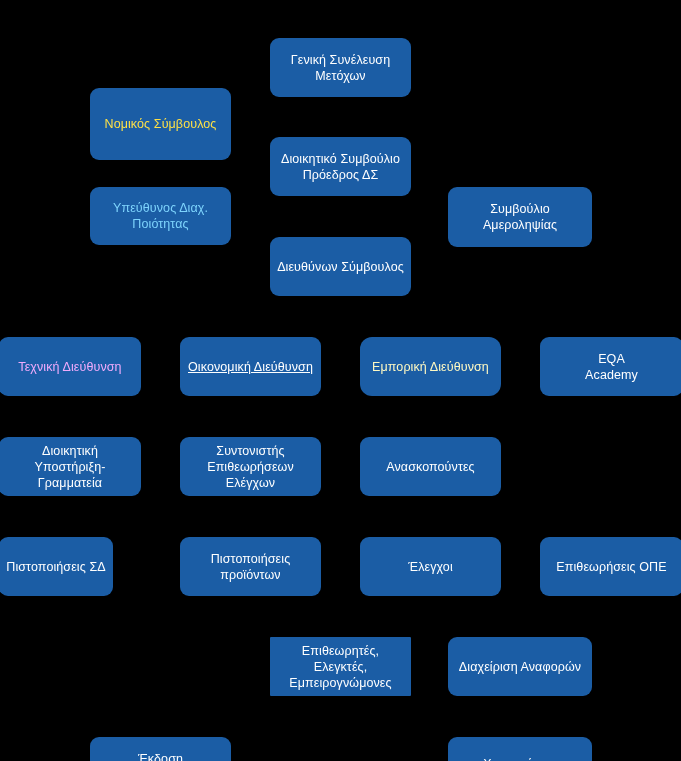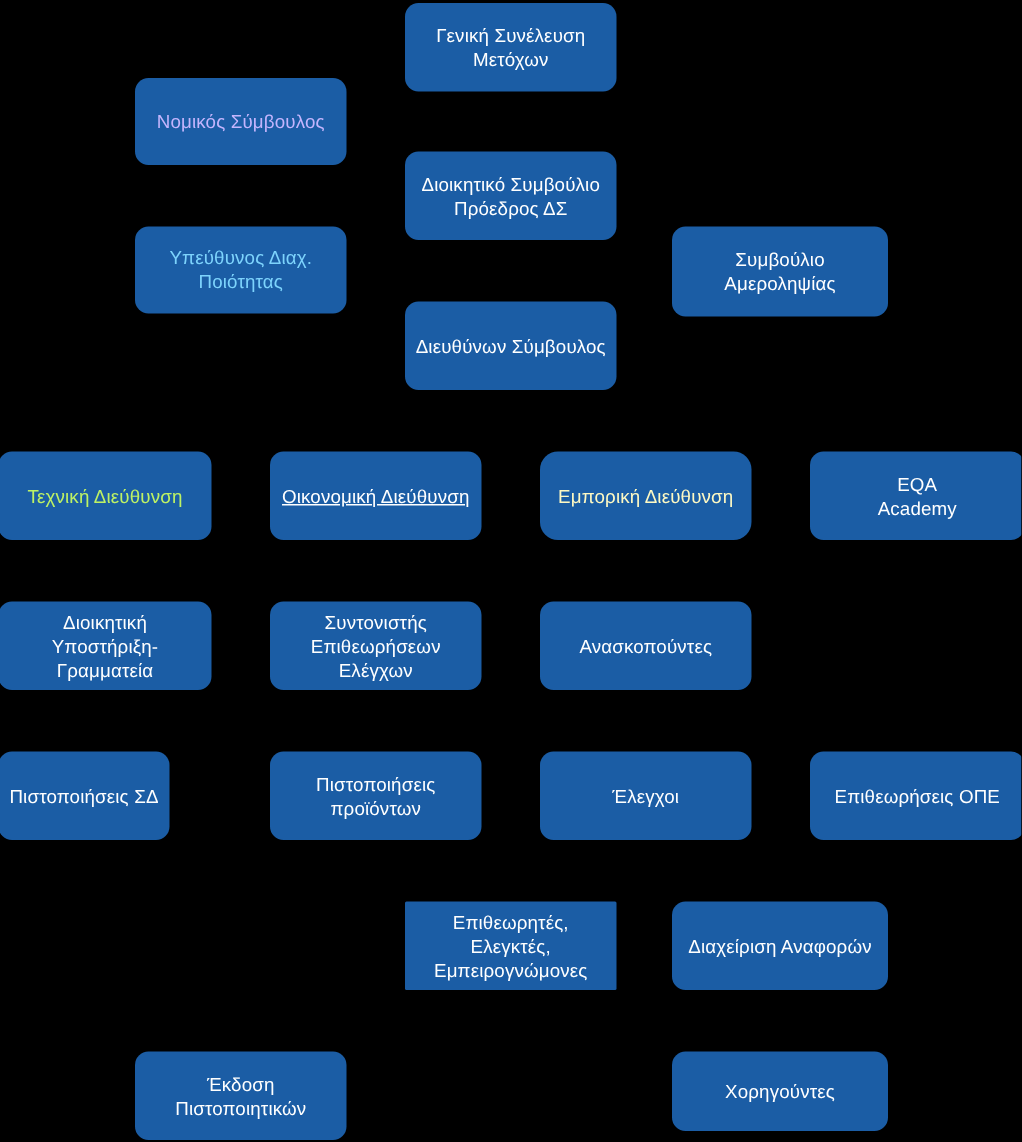--- a/index.html
+++ b/index.html
@@ -26,41 +26,42 @@
     justify-content: center;
     text-align: center;
     border-radius: 9px;
     color: #ffffff;
     font-size: 12.5px;
     line-height: 1.28;
     letter-spacing: 0.1px;
     padding: 20px 7px;
     white-space: pre-line;
     overflow: hidden;
+    margin-top: 36px;
   }
   .org-node .node-label {
     display: block;
     width: 100%;
     white-space: pre-line;
   }
 </style>
 </head>
 <body>
 
 <div id="chart-canvas" style="width: 681px; height: 761px; background: rgb(0, 0, 0);">
     <div class="org-node" style="left: 270px; top: 2px; width: 141px; height: 59px; background: rgb(27, 93, 165); color: rgb(255, 255, 255); border-radius: 9px;"><span class="node-label">Γενική Συνέλευση
 Μετόχων</span></div>
-    <div class="org-node" style="left: 90px; top: 52px; width: 141px; height: 58px; background: rgb(27, 93, 165); color: #c4b5fd; border-radius: 9px;"><span class="node-label">Νομικός Σύμβουλος</span></div>
+    <div class="org-node" style="left: 90px; top: 52px; width: 141px; height: 72px; background: rgb(27, 93, 165); color: #fde047; border-radius: 9px;"><span class="node-label">Νομικός Σύμβουλος</span></div>
     <div class="org-node" style="left: 270px; top: 101px; width: 141px; height: 59px; background: rgb(27, 93, 165); color: rgb(255, 255, 255); border-radius: 9px;"><span class="node-label">Διοικητικό Συμβούλιο
 Πρόεδρος ΔΣ</span></div>
     <div class="org-node" style="left: 90px; top: 151px; width: 141px; height: 58px; background: rgb(27, 93, 165); color: #7dd3fc; border-radius: 9px;"><span class="node-label">Υπεύθυνος Διαχ.
 Ποιότητας</span></div>
     <div class="org-node" style="left: 448px; top: 151px; width: 144px; height: 60px; background: rgb(27, 93, 165); color: rgb(255, 255, 255); border-radius: 9px;"><span class="node-label">Συμβούλιο Αμεροληψίας</span></div>
     <div class="org-node" style="left: 270px; top: 201px; width: 141px; height: 59px; background: rgb(27, 93, 165); color: rgb(255, 255, 255); border-radius: 9px;"><span class="node-label">Διευθύνων Σύμβουλος</span></div>
-    <div class="org-node" style="left: -1px; top: 301px; width: 142px; height: 59px; background: rgb(27, 93, 165); color: #bef264; border-radius: 9px;"><span class="node-label">Τεχνική Διεύθυνση</span></div>
+    <div class="org-node" style="left: -1px; top: 301px; width: 142px; height: 59px; background: rgb(27, 93, 165); color: #f0abfc; border-radius: 9px;"><span class="node-label">Τεχνική Διεύθυνση</span></div>
     <div class="org-node" style="left: 180px; top: 301px; width: 141px; height: 59px; background: rgb(27, 93, 165); color: rgb(255, 255, 255); border-radius: 9px; text-decoration: underline;"><span class="node-label">Οικονομική Διεύθυνση</span></div>
     <div class="org-node" style="left: 360px; top: 301px; width: 141px; height: 59px; background: rgb(27, 93, 165); color: #fef9c3; border-radius: 12px;"><span class="node-label">Εμπορική Διεύθυνση</span></div>
     <div class="org-node" style="left: 540px; top: 301px; width: 143px; height: 59px; background: rgb(27, 93, 165); color: rgb(255, 255, 255); border-radius: 9px;"><span class="node-label">EQA
 Academy</span></div>
     <div class="org-node" style="left: -1px; top: 401px; width: 142px; height: 59px; background: rgb(27, 93, 165); color: rgb(255, 255, 255); border-radius: 9px;"><span class="node-label">Διοικητική Υποστήριξη-
 Γραμματεία</span></div>
     <div class="org-node" style="left: 180px; top: 401px; width: 141px; height: 59px; background: rgb(27, 93, 165); color: rgb(255, 255, 255); border-radius: 9px;"><span class="node-label">Συντονιστής
 Επιθεωρήσεων Ελέγχων</span></div>
     <div class="org-node" style="left: 360px; top: 401px; width: 141px; height: 59px; background: rgb(27, 93, 165); color: rgb(255, 255, 255); border-radius: 9px;"><span class="node-label">Ανασκοπούντες</span></div>
     <div class="org-node" style="left: -1px; top: 501px; width: 114px; height: 59px; background: rgb(27, 93, 165); color: rgb(255, 255, 255); border-radius: 9px;"><span class="node-label">Πιστοποιήσεις ΣΔ</span></div>

